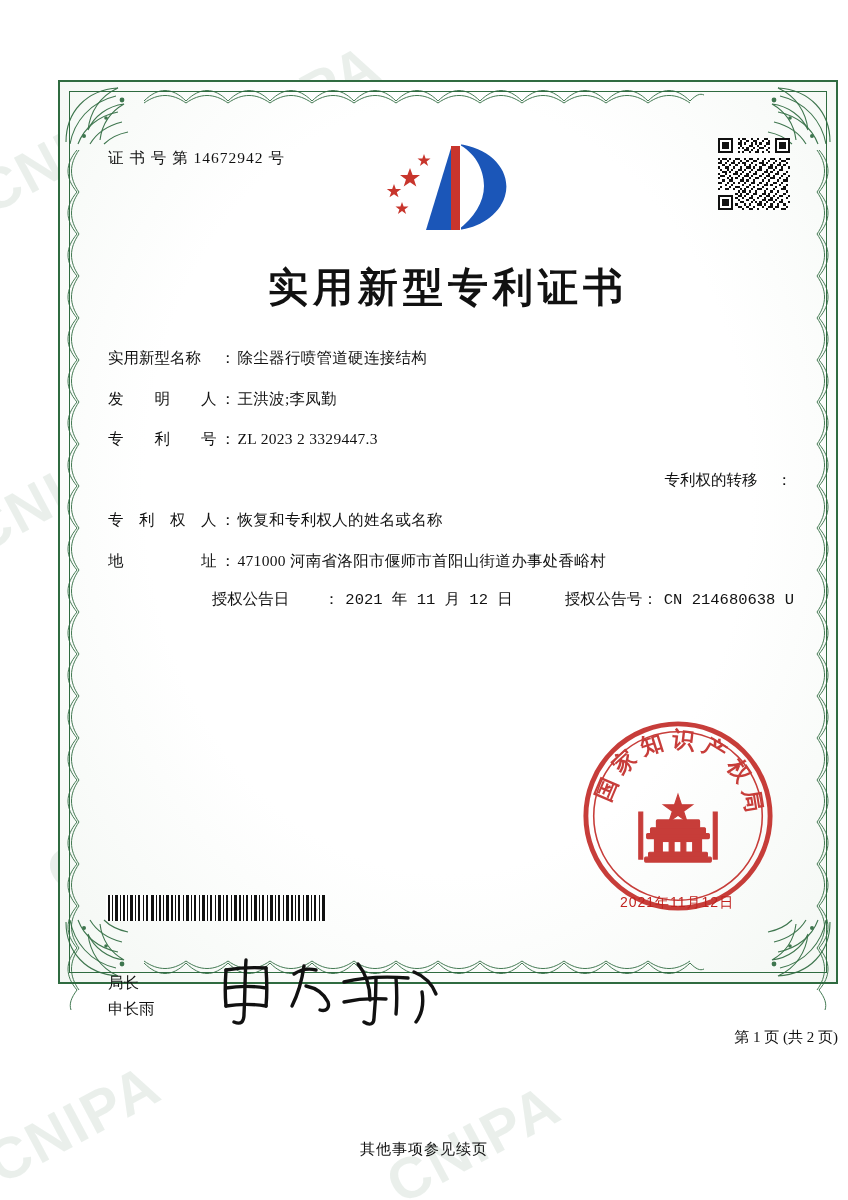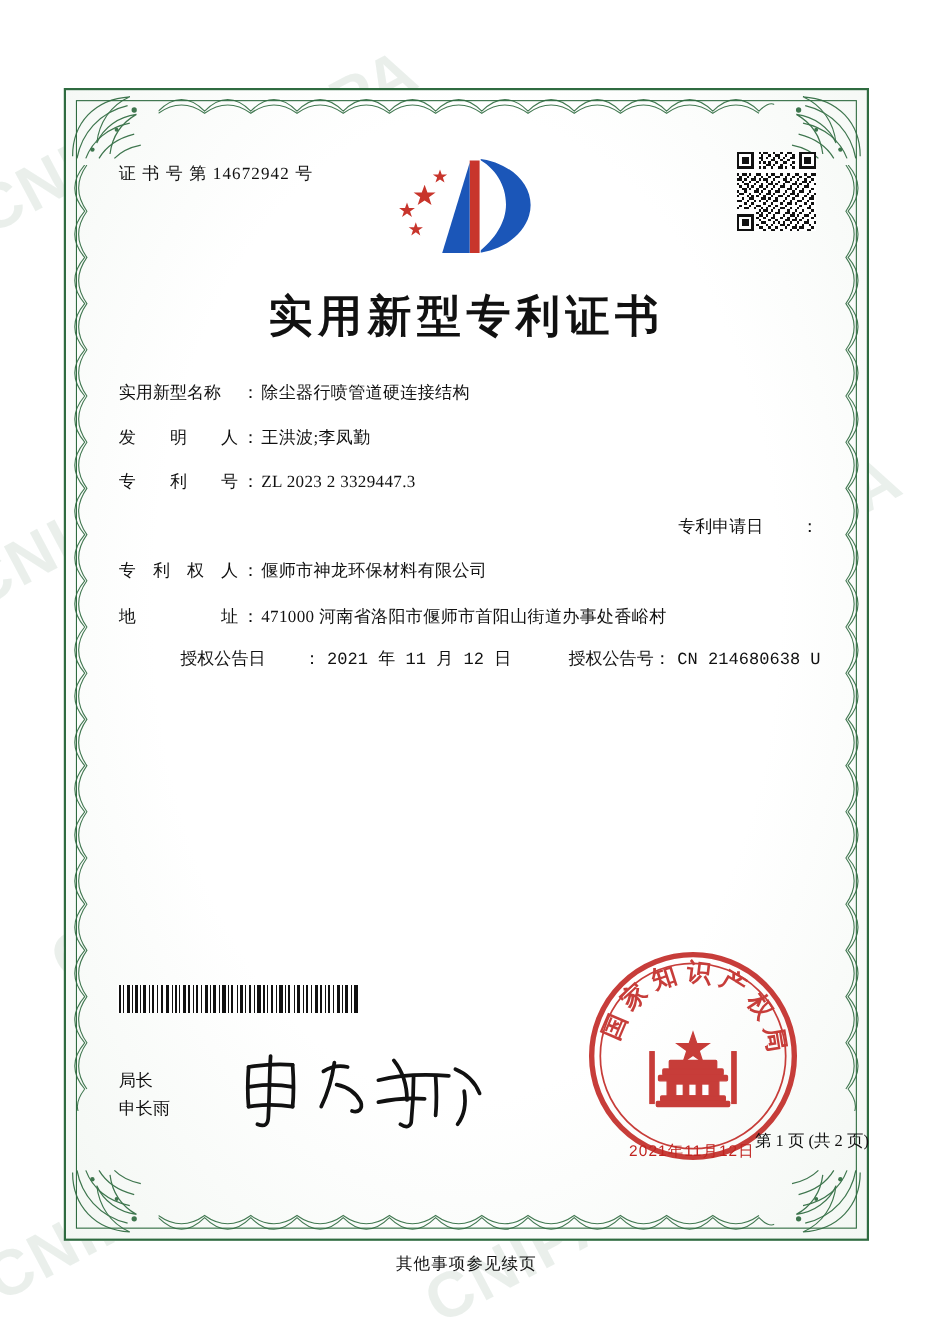--- a/index.html
+++ b/index.html
@@ -33,24 +33,25 @@
     transform-origin: center center;
     white-space: nowrap;
   }
 
   
   .cert {
     position: absolute;
     left: 58px;
     top: 80px;
     width: 732px;
-    height: 1048px;
+    height: 904px;
     z-index: 1;
     background:
       radial-gradient(ellipse at 50% 45%, #ffffff 55%, #f3f7f3 100%);
+    padding-left: 48px;
   }
   .frame-outer {
     position: absolute;
     inset: 0;
     border: 2px solid #2f6b40;
   }
   .frame-inner {
     position: absolute;
     inset: 11px;
     border: 1px solid #2f6b40;
@@ -652,28 +653,28 @@
         <span class="f-value">王洪波;李凤勤</span>
       </div>
 
       <div class="field-row">
         <span class="f-label spread">专　　利　　号</span>
         <span class="f-colon">：</span>
         <span class="f-value">ZL 2023 2 3329447.3</span>
       </div>
 
       <div class="field-row">
-        <span class="f-label">专利申请日</span>
+        <span class="f-label">专利权的转移</span>
         <span class="f-colon">：</span>
       </div>
 
       <div class="field-row">
         <span class="f-label spread">专　利　权　人</span>
         <span class="f-colon">：</span>
-        <span class="f-value">偃师市神龙环保材料有限公司</span>
+        <span class="f-value">恢复和专利权人的姓名或名称</span>
       </div>
 
       <div class="field-row">
         <span class="f-label spread">地　　　　　址</span>
         <span class="f-colon">：</span>
         <span class="f-value">471000 河南省洛阳市偃师市首阳山街道办事处香峪村</span>
       </div>
 
       <div class="field-row double">
         <span class="f-label">授权公告日</span>

